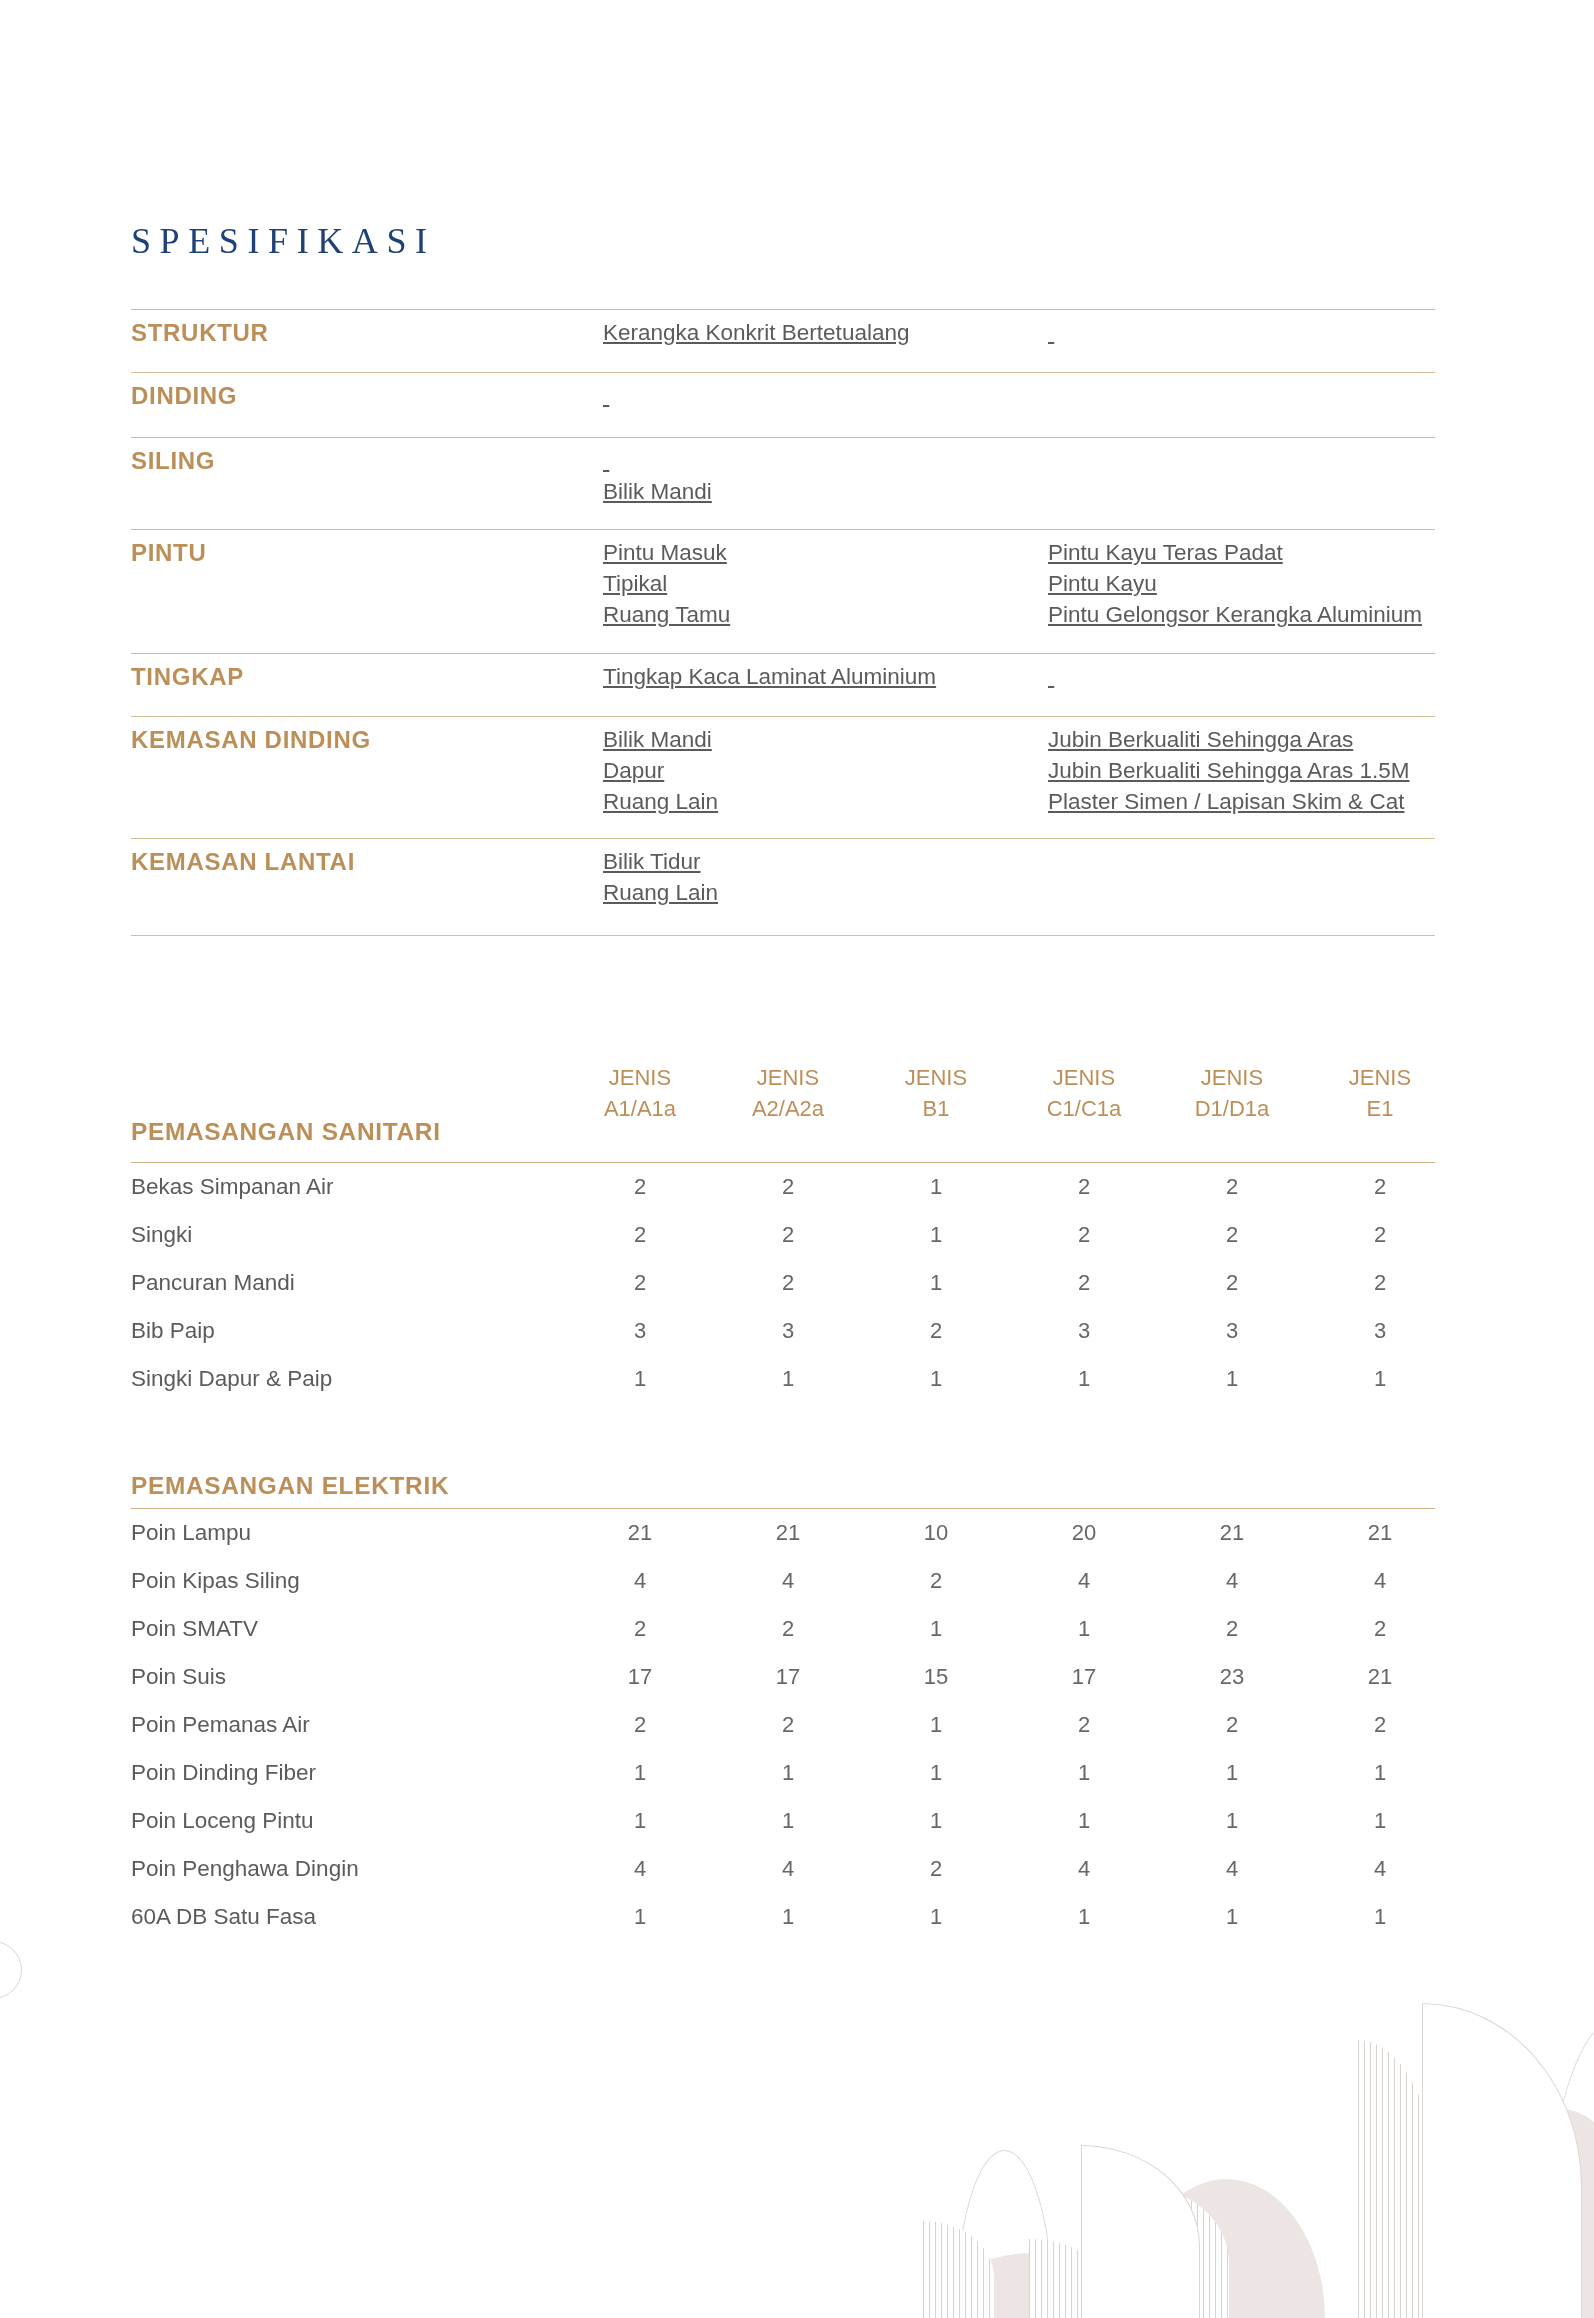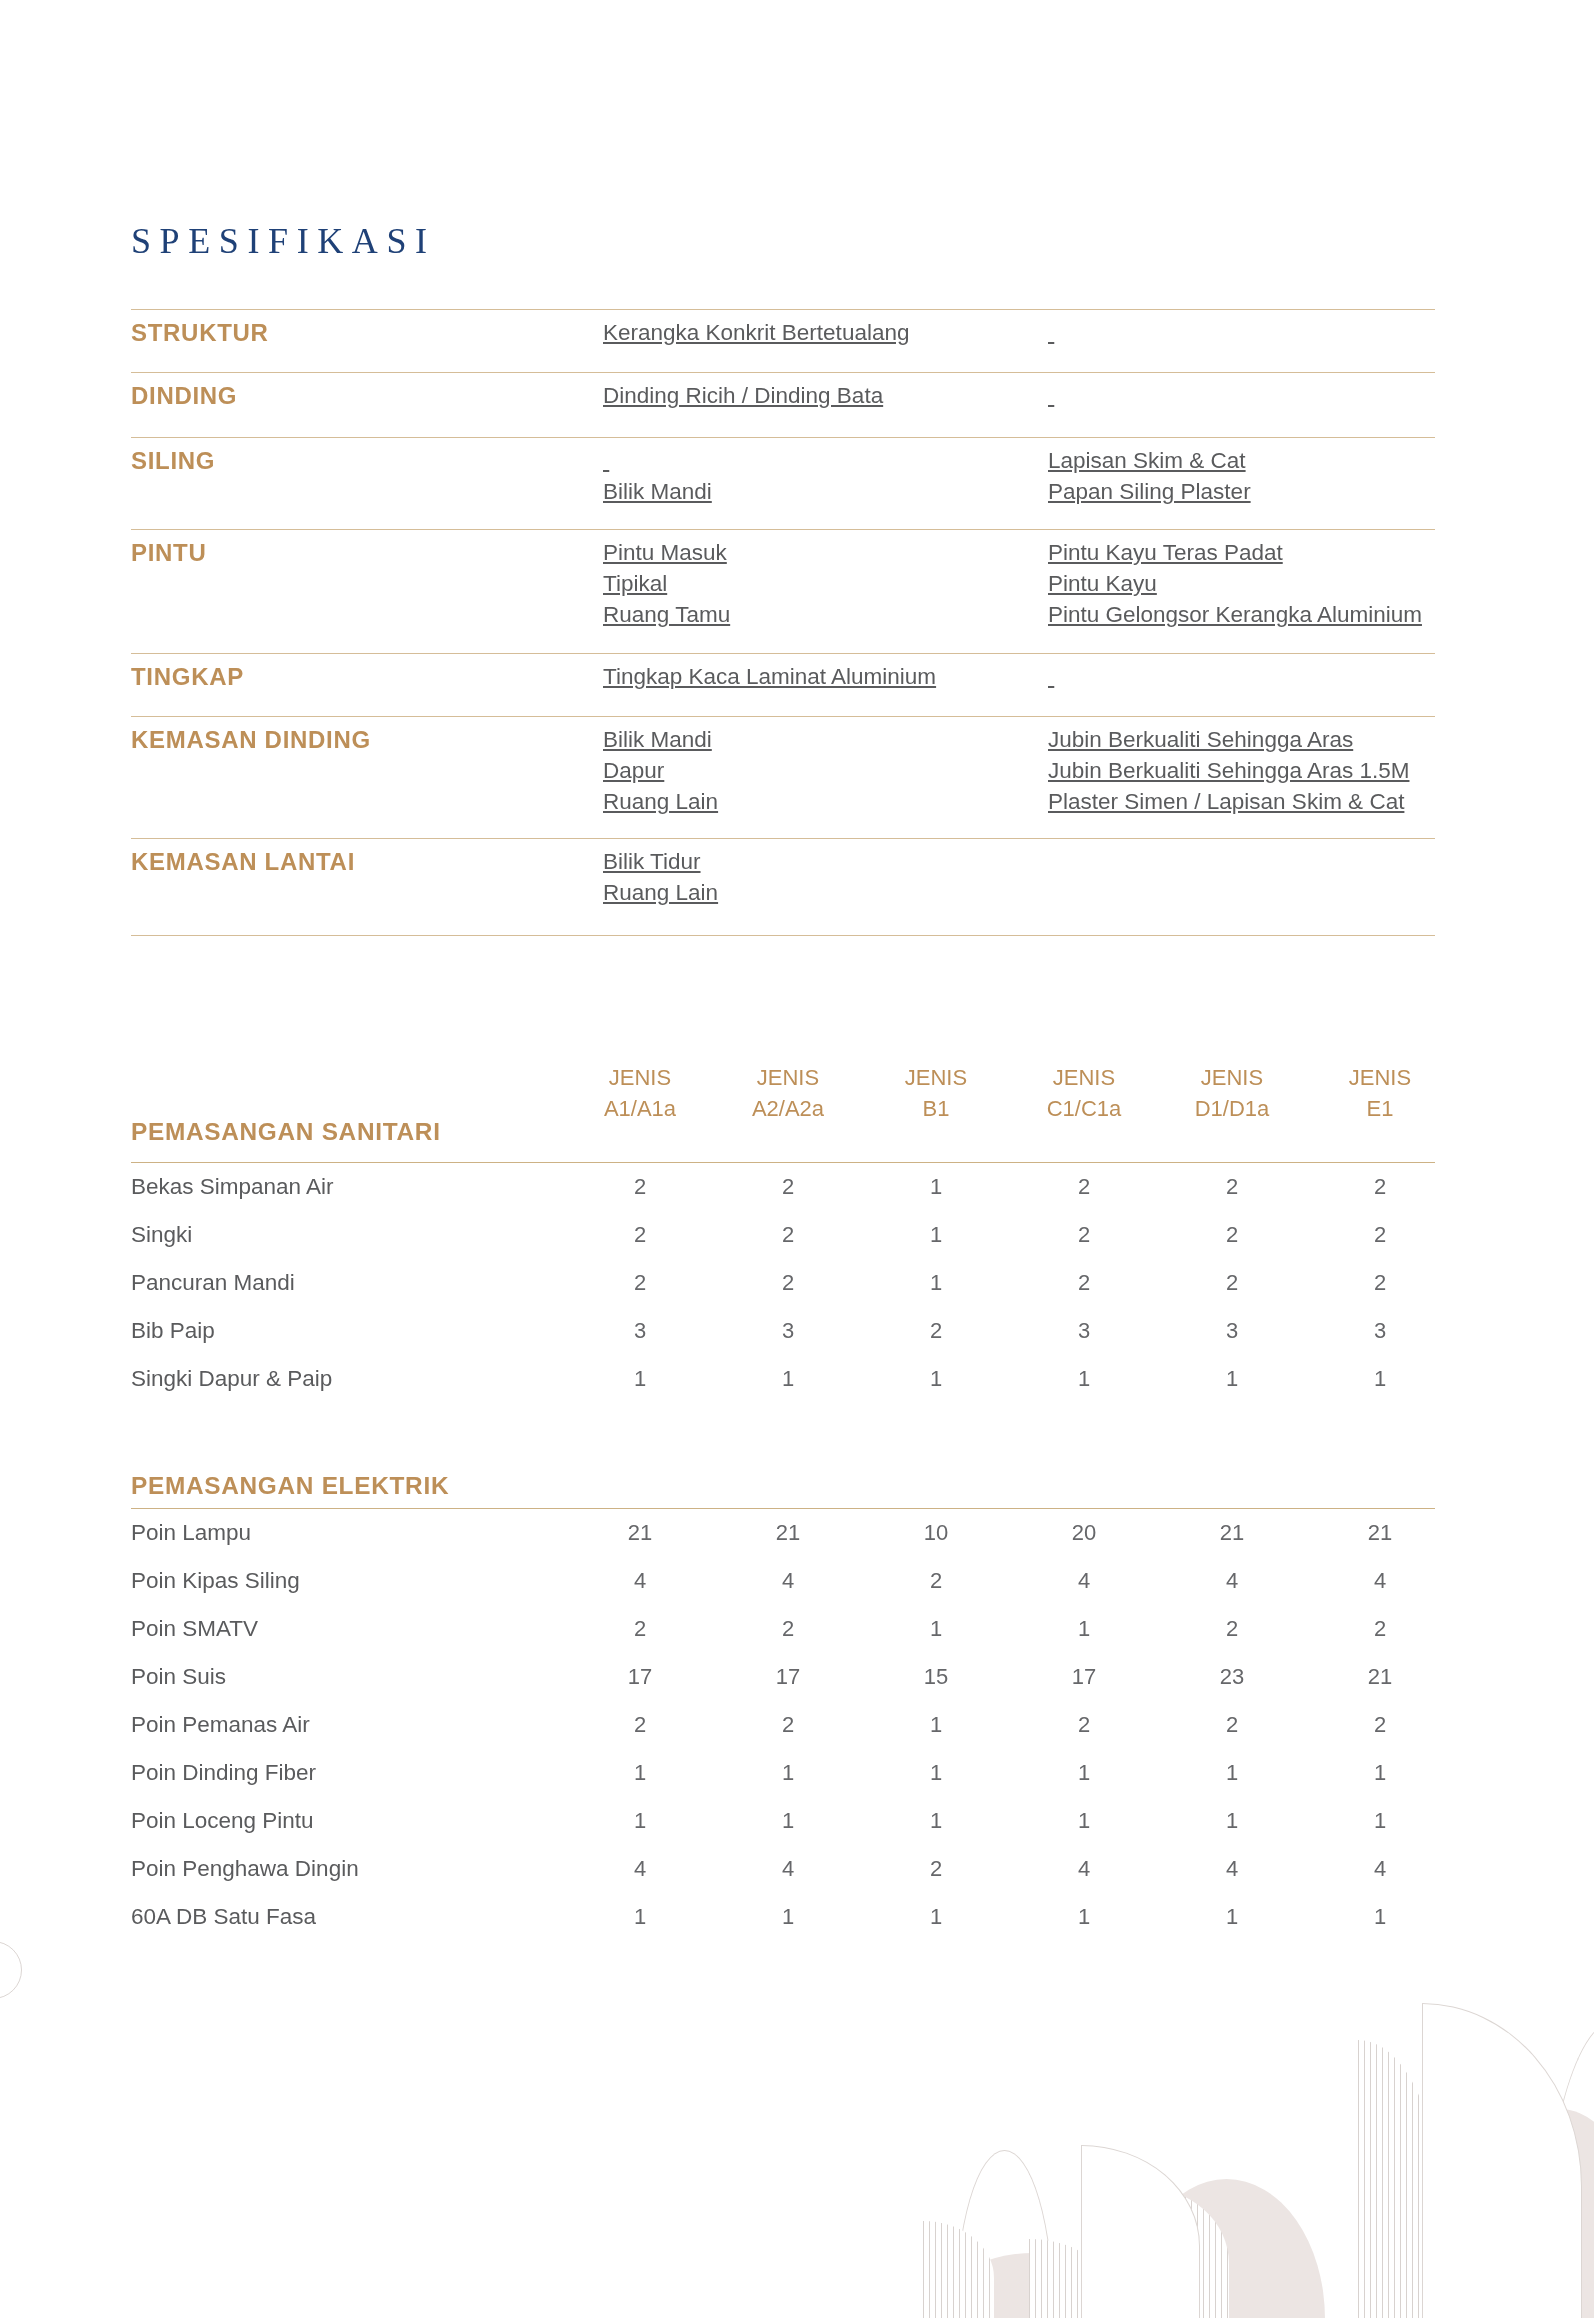--- a/index.html
+++ b/index.html
@@ -81,36 +81,29 @@
           <div class="spec-label">STRUKTUR</div>
           <div class="spec-mid">
             <div class="line">Kerangka Konkrit Bertetualang</div>
           </div>
           <div class="spec-right">
             <div class="line">&nbsp;</div>
           </div>
         </div>
         <div class="spec-section">
           <div class="spec-label">DINDING</div>
-          <div class="spec-mid">
-            <div class="line">Dinding Ricih / Dinding Bata</div>
-          </div>
           <div class="spec-right">
             <div class="line">&nbsp;</div>
           </div>
         </div>
         <div class="spec-section">
           <div class="spec-label">SILING</div>
           <div class="spec-mid">
             <div class="line">&nbsp;</div>
             <div class="line">Bilik Mandi</div>
-          </div>
-          <div class="spec-right">
-            <div class="line">Lapisan Skim &amp; Cat</div>
-            <div class="line">Papan Siling Plaster</div>
           </div>
         </div>
         <div class="spec-section">
           <div class="spec-label">PINTU</div>
           <div class="spec-mid">
             <div class="line">Pintu Masuk</div>
             <div class="line">Tipikal</div>
             <div class="line">Ruang Tamu</div>
           </div>
           <div class="spec-right">

